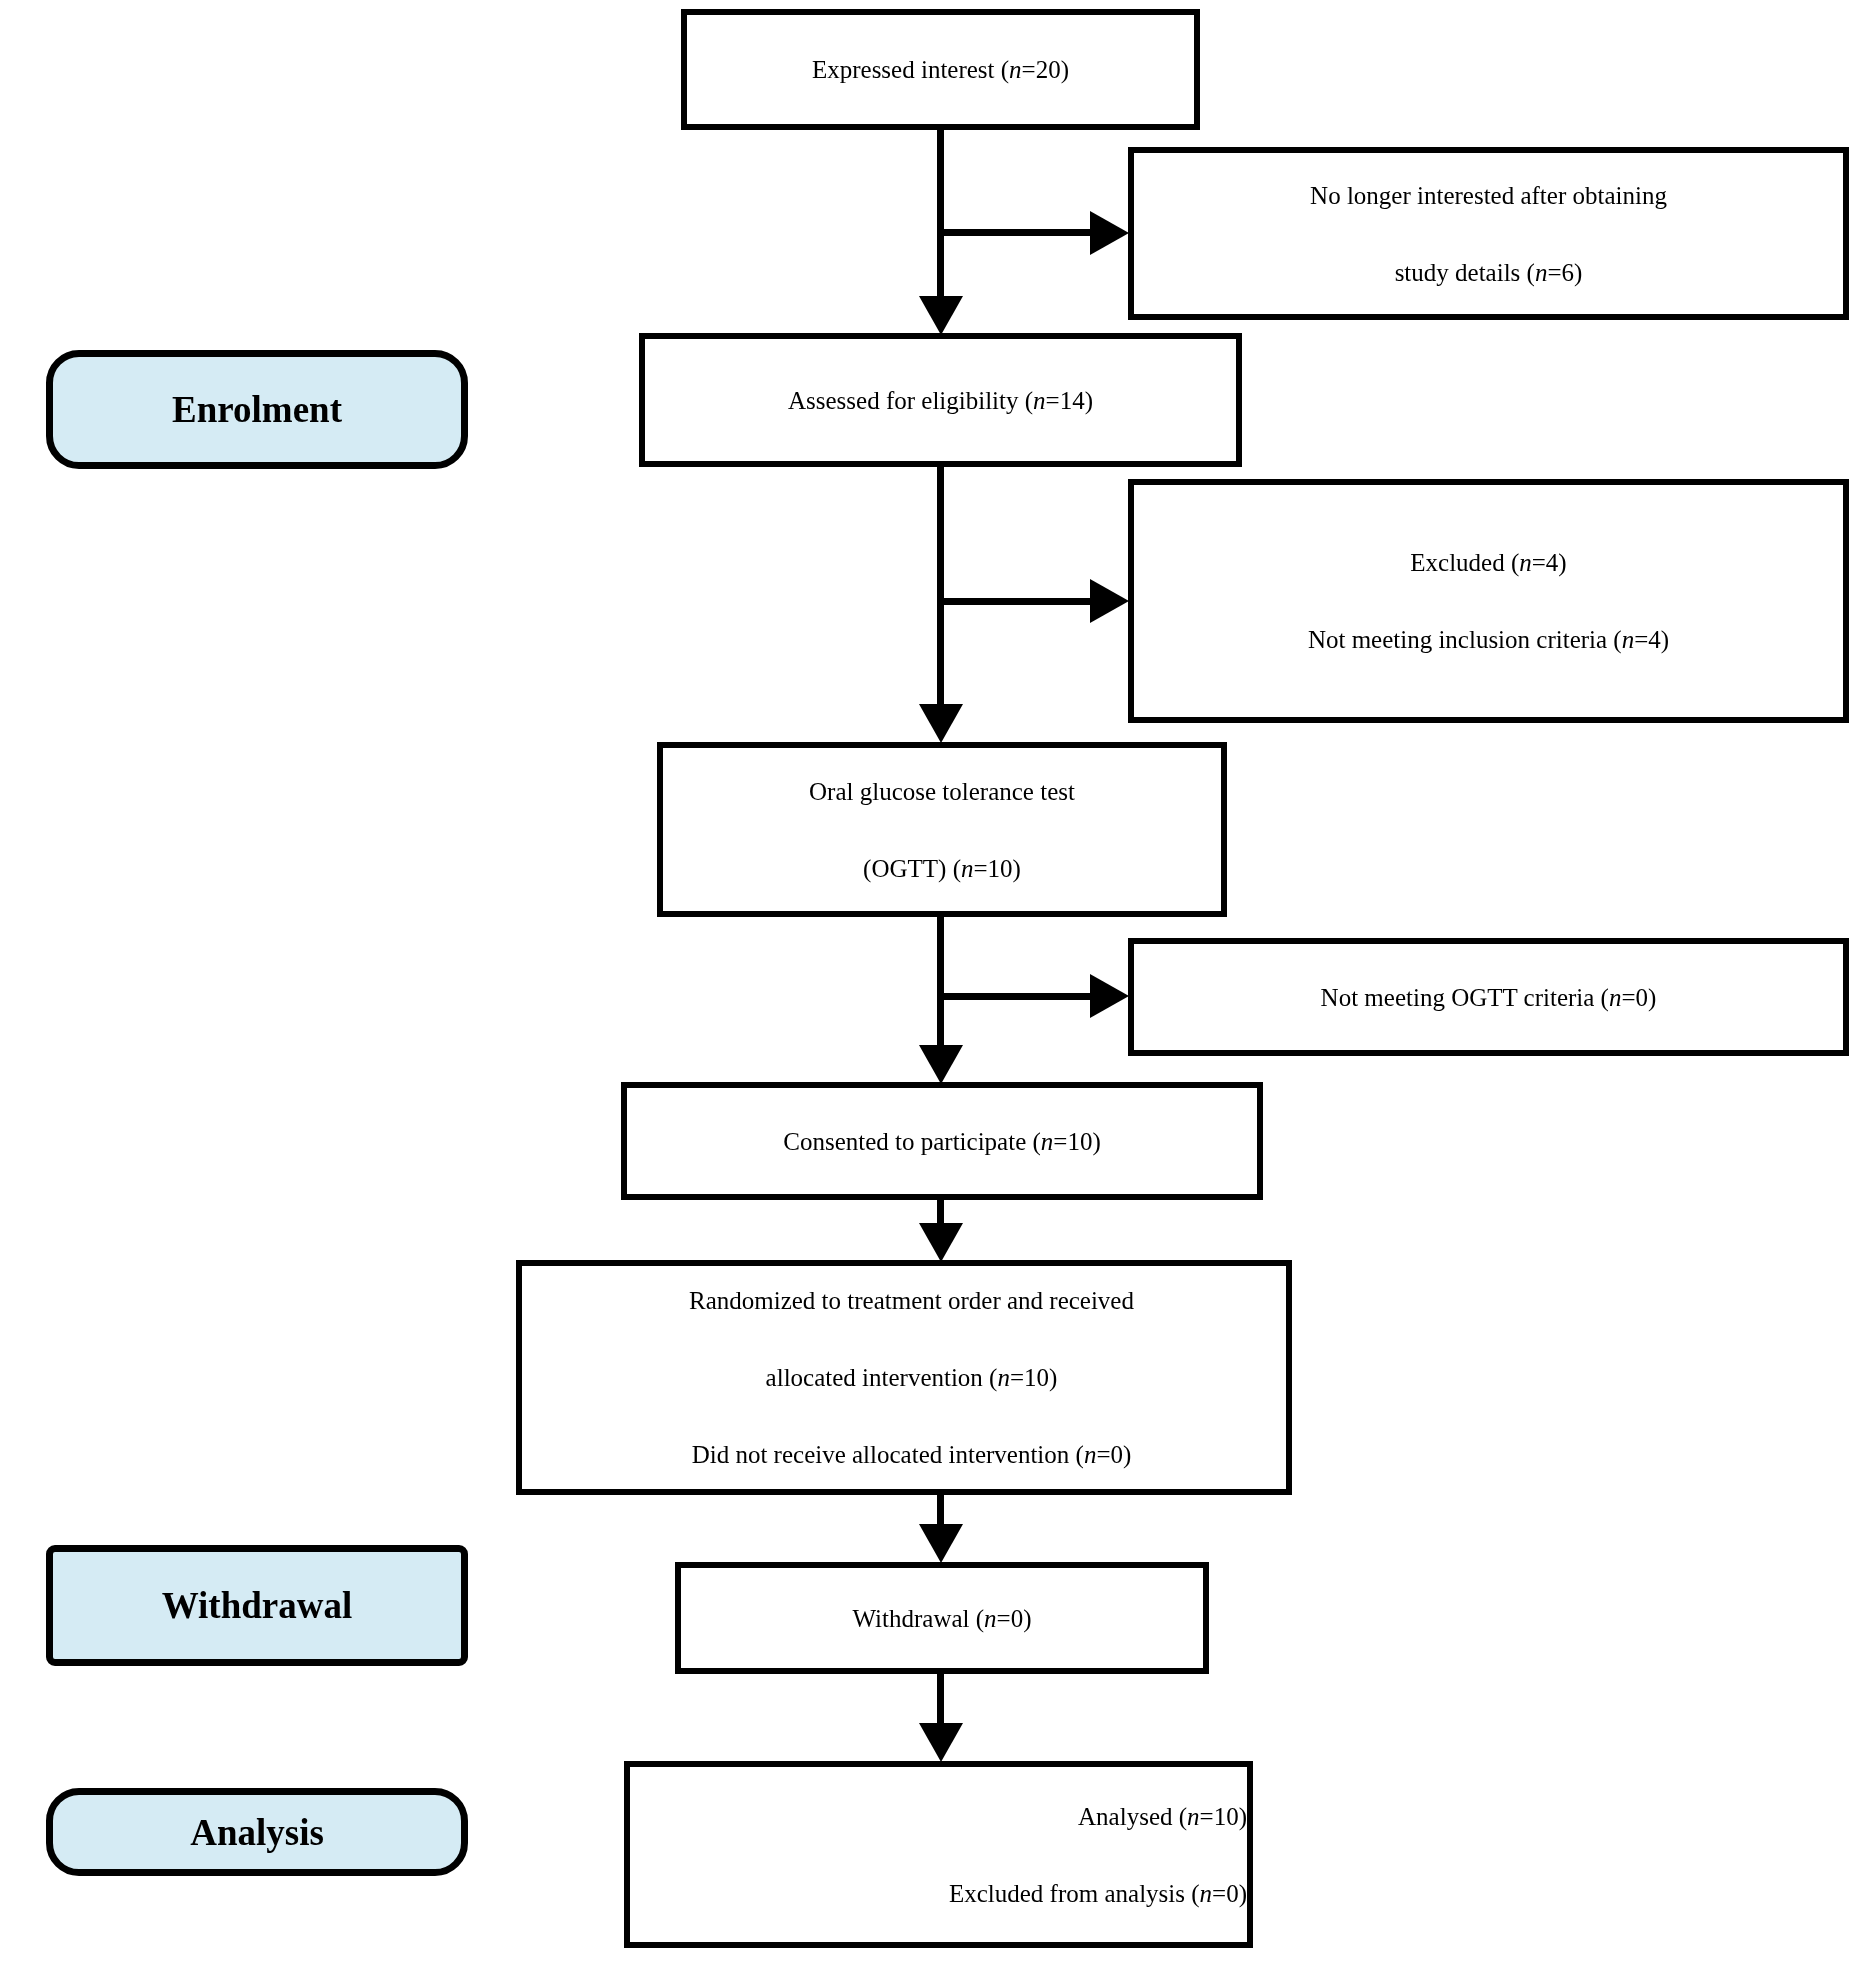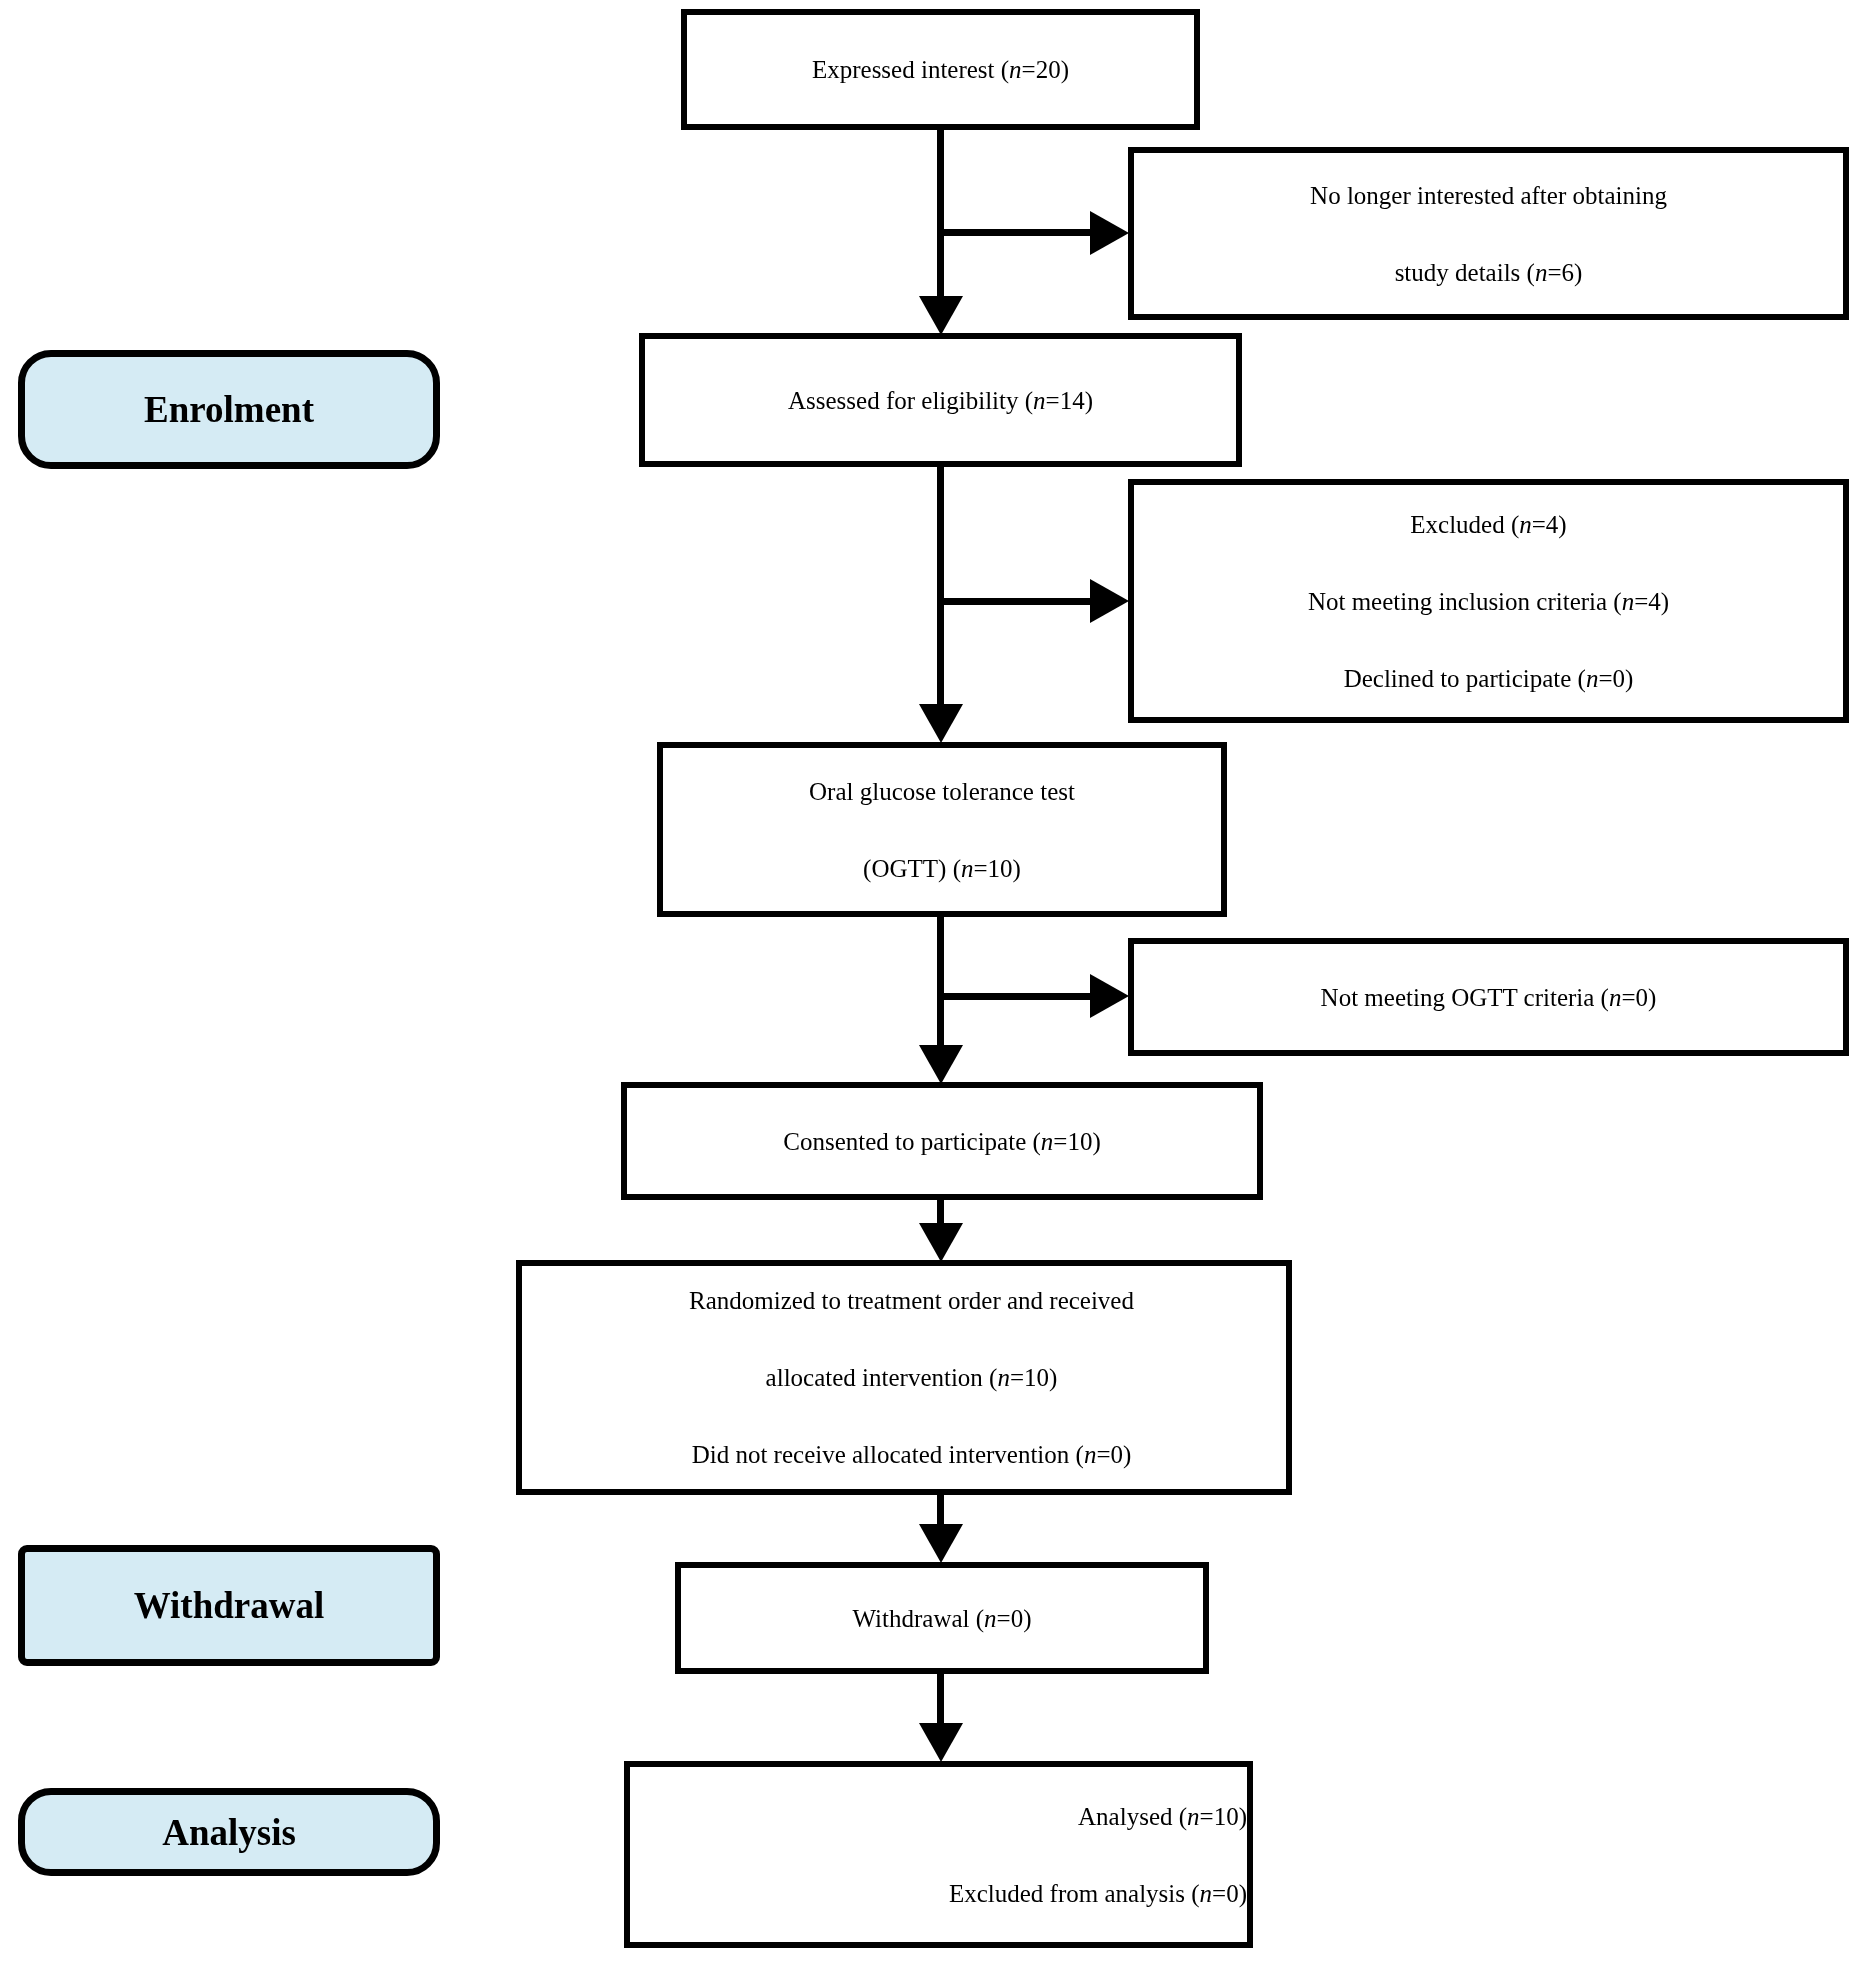--- a/index.html
+++ b/index.html
@@ -38,20 +38,21 @@
     box-sizing: border-box;
     background: #d5ebf4;
     border: 7.8px solid #000000;
     border-radius: 33px;
     display: flex;
     justify-content: center;
     align-items: center;
     text-align: center;
     font-size: 37px;
     font-weight: bold;
+    margin-left: 28px;
   }
   .vline {
     position: absolute;
     width: 7.2px;
     background: #000000;
   }
   .hline {
     position: absolute;
     height: 7.2px;
     background: #000000;
@@ -124,21 +125,20 @@
   </div>
 
   <div class="box" style="left:1128px; top:147px; width:721px; height:173px;font-family:Liberation Serif, serif;">
     <span class="line">No longer interested after obtaining</span>
     <span class="line">study details (<i>n</i>=6)</span>
   </div>
 
   <div class="box" style="left:1128px; top:479px; width:721px; height:244px;">
     <span class="line">Excluded (<i>n</i>=4)</span>
     <span class="line">Not meeting inclusion criteria (<i>n</i>=4)</span>
-    <span class="line">Declined to participate (<i>n</i>=0)</span>
   </div>
 
   <div class="box" style="left:1128px; top:938px; width:721px; height:118px;">
     <span class="line">Not meeting OGTT criteria (<i>n</i>=0)</span>
   </div>
 
   <div class="vline" style="left:937px; top:130px; height:172px;"></div>
   <div class="arrow-down" style="left:919px; top:296px;"></div>
 
   <div class="vline" style="left:937px; top:467px; height:241px;"></div>

